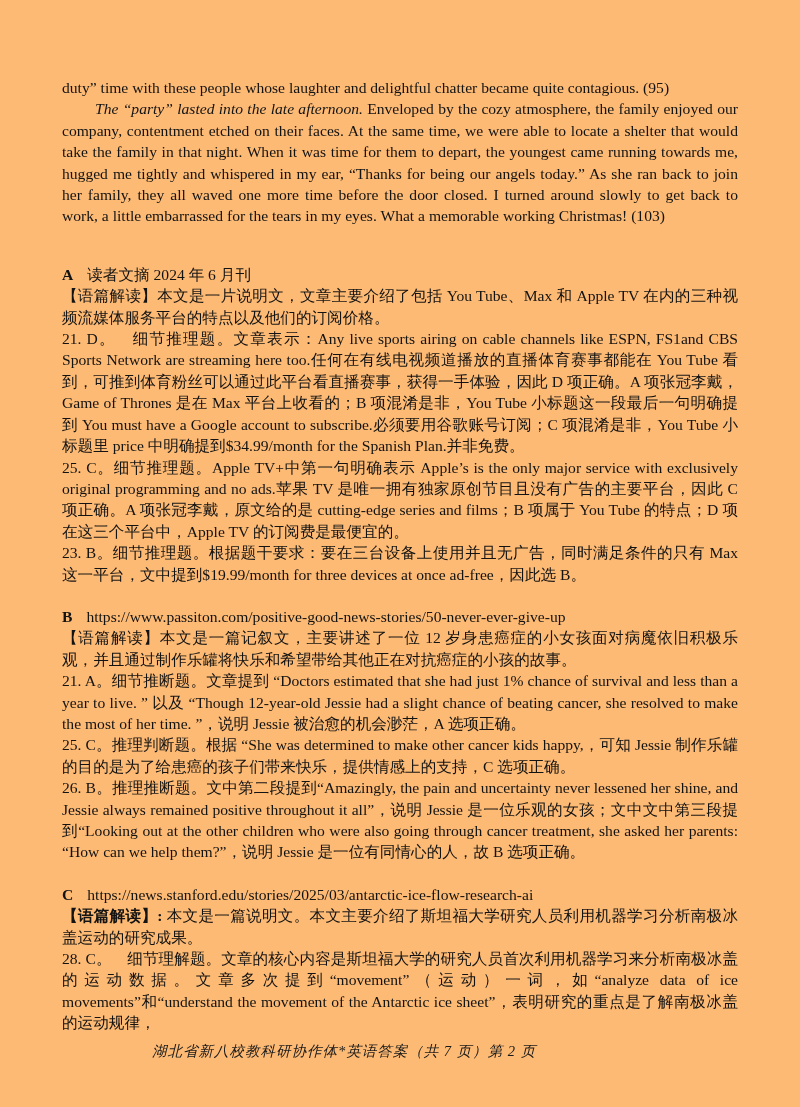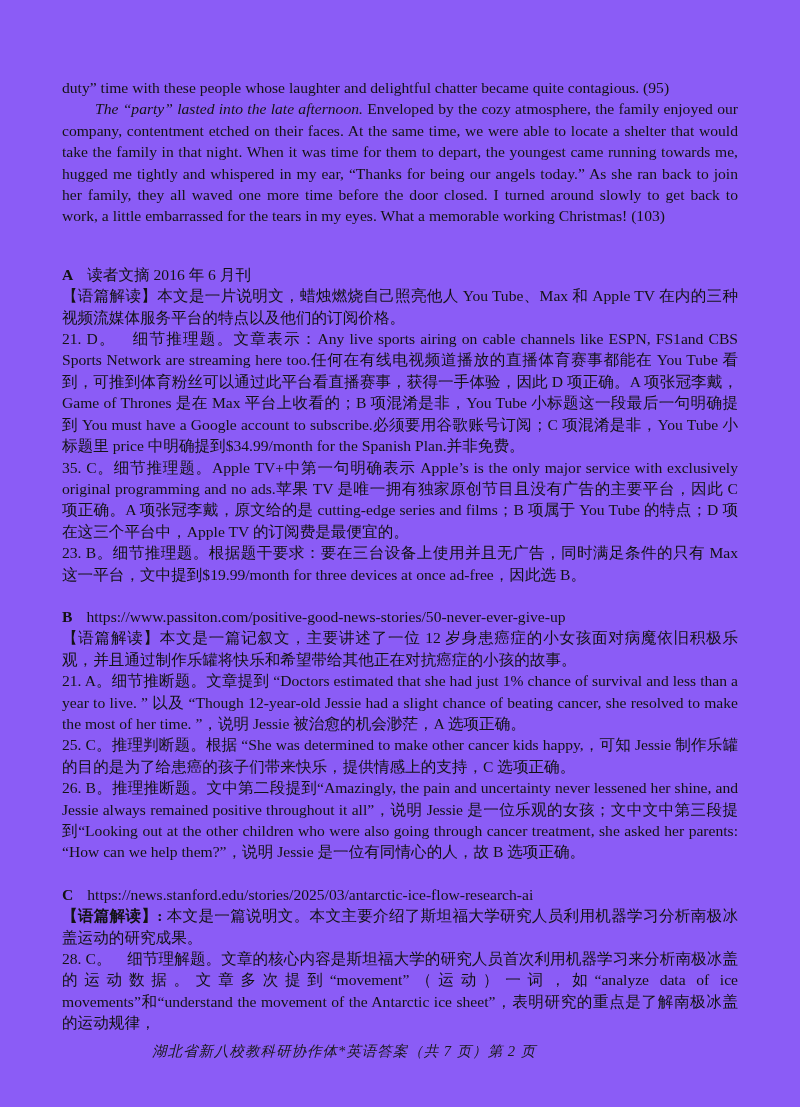--- a/index.html
+++ b/index.html
@@ -4,21 +4,21 @@
 <style>
   html, body {
     margin: 0;
     padding: 0;
     background: #ffffff;
   }
   .page {
     position: relative;
     width: 800px;
     height: 1107px;
-    background: #8b5cf6;
+    background: #fdba74;
     overflow: hidden;
     font-family: "Liberation Serif", "DejaVu Serif", serif;
     color: #131313;
   }
   .content {
     position: absolute;
     left: 62px;
     top: 77px;
     width: 676px;
     font-size: 15.6px;
@@ -56,24 +56,24 @@
 </head>
 <body>
 
 <div class="page">
   <div class="content">
 
     <p>duty” time with these people whose laughter and delightful chatter became quite contagious. (95)</p>
     <p class="indent"><span class="ui">The “party” lasted into the late afternoon.</span><span> Enveloped by the cozy atmosphere, the family enjoyed our company, contentment etched on their faces. At the same time, we were able to locate a shelter that would take the family in that night. When it was time for them to depart, the youngest came running towards me, hugged me tightly and whispered in my ear, “Thanks for being our angels today.” As she ran back to join her family, they all waved one more time before the door closed. I turned around slowly to get back to work, a little embarrassed for the tears in my eyes. What a memorable working Christmas! (103)</span></p>
 
     <div class="sec sec-first">
-      <p class="sec-head"><span class="sec-label">A</span><span>读者文摘 2016 年 6 月刊</span></p>
-      <p><span>【语篇解读】</span><span>本文是一片说明文，蜡烛燃烧自己照亮他人 You Tube、Max 和 Apple TV 在内的三种视频流媒体服务平台的特点以及他们的订阅价格。</span></p>
+      <p class="sec-head"><span class="sec-label">A</span><span>读者文摘 2024 年 6 月刊</span></p>
+      <p><span>【语篇解读】</span><span>本文是一片说明文，文章主要介绍了包括 You Tube、Max 和 Apple TV 在内的三种视频流媒体服务平台的特点以及他们的订阅价格。</span></p>
       <p>21. D。　细节推理题。文章表示：Any live sports airing on cable channels like ESPN, FS1and CBS Sports Network are streaming here too.任何在有线电视频道播放的直播体育赛事都能在 You Tube 看到，可推到体育粉丝可以通过此平台看直播赛事，获得一手体验，因此 D 项正确。A 项张冠李戴，Game of Thrones 是在 Max 平台上收看的；B 项混淆是非，You Tube 小标题这一段最后一句明确提到 You must have a Google account to subscribe.必须要用谷歌账号订阅；C 项混淆是非，You Tube 小标题里 price 中明确提到$34.99/month for the Spanish Plan.并非免费。</p>
-      <p>35. C。细节推理题。Apple TV+中第一句明确表示 Apple’s is the only major service with exclusively original programming and no ads.苹果 TV 是唯一拥有独家原创节目且没有广告的主要平台，因此 C 项正确。A 项张冠李戴，原文给的是 cutting-edge series and films；B 项属于 You Tube 的特点；D 项在这三个平台中，Apple TV 的订阅费是最便宜的。</p>
+      <p>25. C。细节推理题。Apple TV+中第一句明确表示 Apple’s is the only major service with exclusively original programming and no ads.苹果 TV 是唯一拥有独家原创节目且没有广告的主要平台，因此 C 项正确。A 项张冠李戴，原文给的是 cutting-edge series and films；B 项属于 You Tube 的特点；D 项在这三个平台中，Apple TV 的订阅费是最便宜的。</p>
       <p>23. B。细节推理题。根据题干要求：要在三台设备上使用并且无广告，同时满足条件的只有 Max 这一平台，文中提到$19.99/month for three devices at once ad-free，因此选 B。</p>
     </div>
 
     <div class="sec">
       <p class="sec-head"><span class="sec-label">B</span><span class="u">https://www.passiton.com/positive-good-news-stories/50-never-ever-give-up</span></p>
       <p><span>【语篇解读】</span><span>本文是一篇记叙文，主要讲述了一位 12 岁身患癌症的小女孩面对病魔依旧积极乐观，并且通过制作乐罐将快乐和希望带给其他正在对抗癌症的小孩的故事。</span></p>
       <p>21. A。细节推断题。文章提到 “Doctors estimated that she had just 1% chance of survival and less than a year to live. ” 以及 “Though 12-year-old Jessie had a slight chance of beating cancer, she resolved to make the most of her time. ”，说明 Jessie 被治愈的机会渺茫，A 选项正确。</p>
       <p>25. C。推理判断题。根据 “She was determined to make other cancer kids happy,，可知 Jessie 制作乐罐的目的是为了给患癌的孩子们带来快乐，提供情感上的支持，C 选项正确。</p>
       <p>26. B。推理推断题。文中第二段提到“Amazingly, the pain and uncertainty never lessened her shine, and Jessie always remained positive throughout it all”，说明 Jessie 是一位乐观的女孩；文中文中第三段提到“Looking out at the other children who were also going through cancer treatment, she asked her parents: “How can we help them?”，说明 Jessie 是一位有同情心的人，故 B 选项正确。</p>
     </div>

